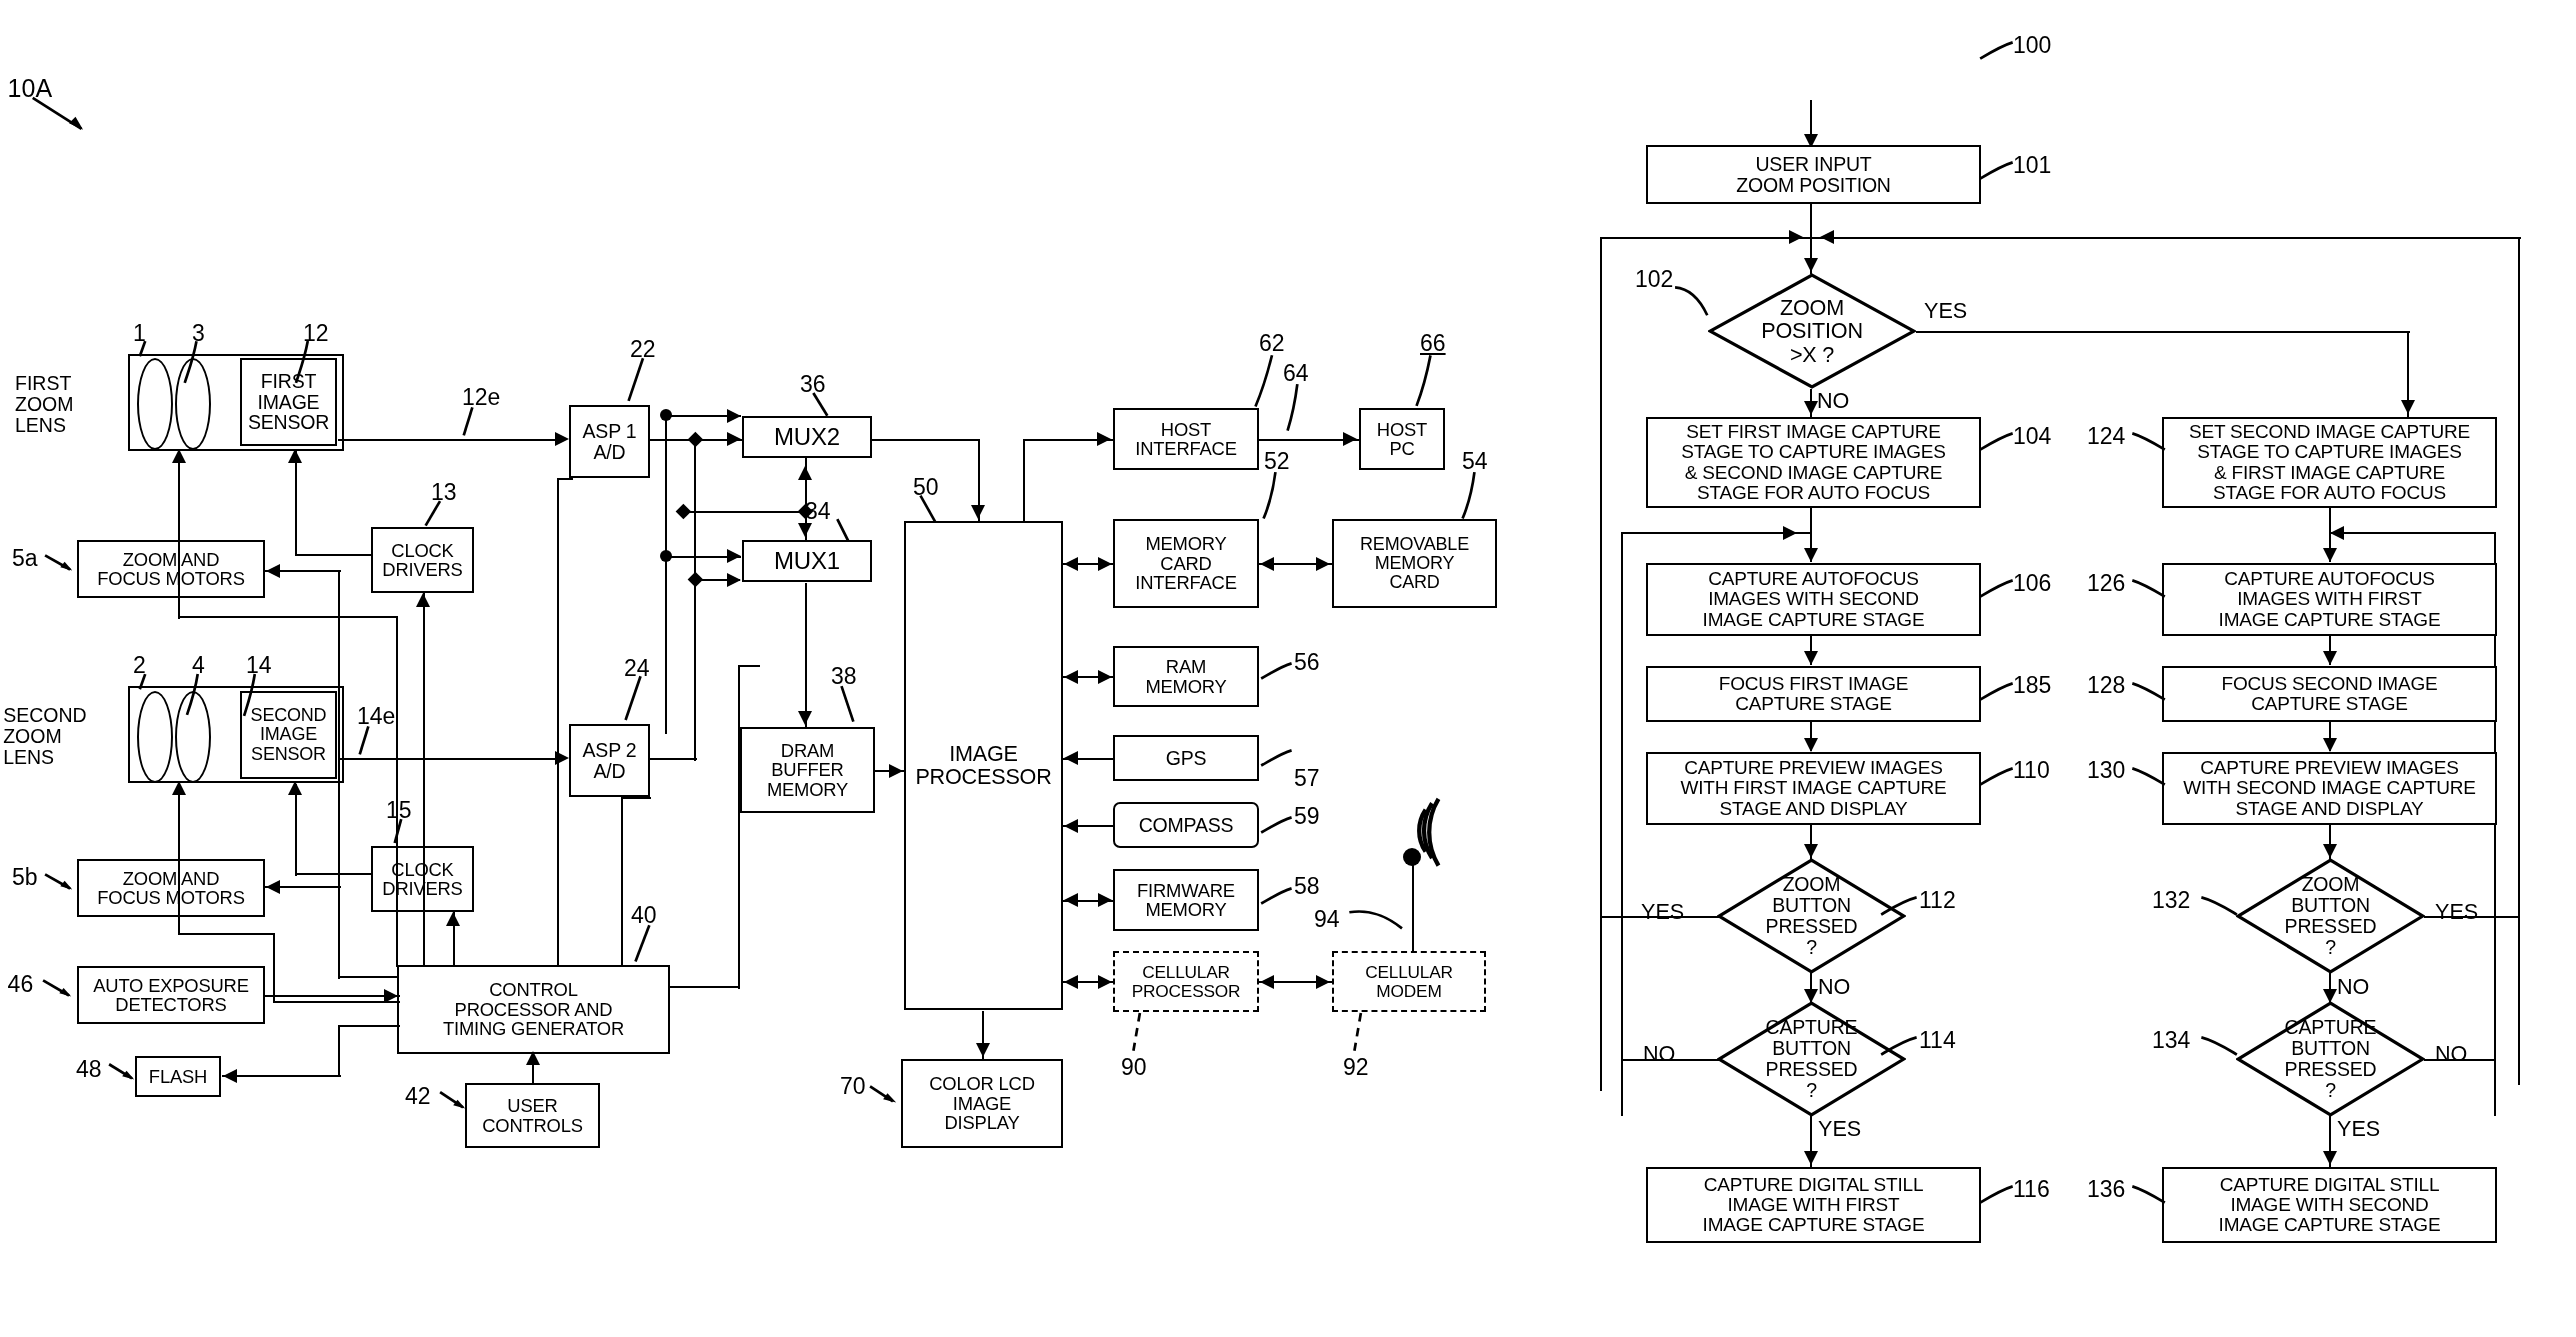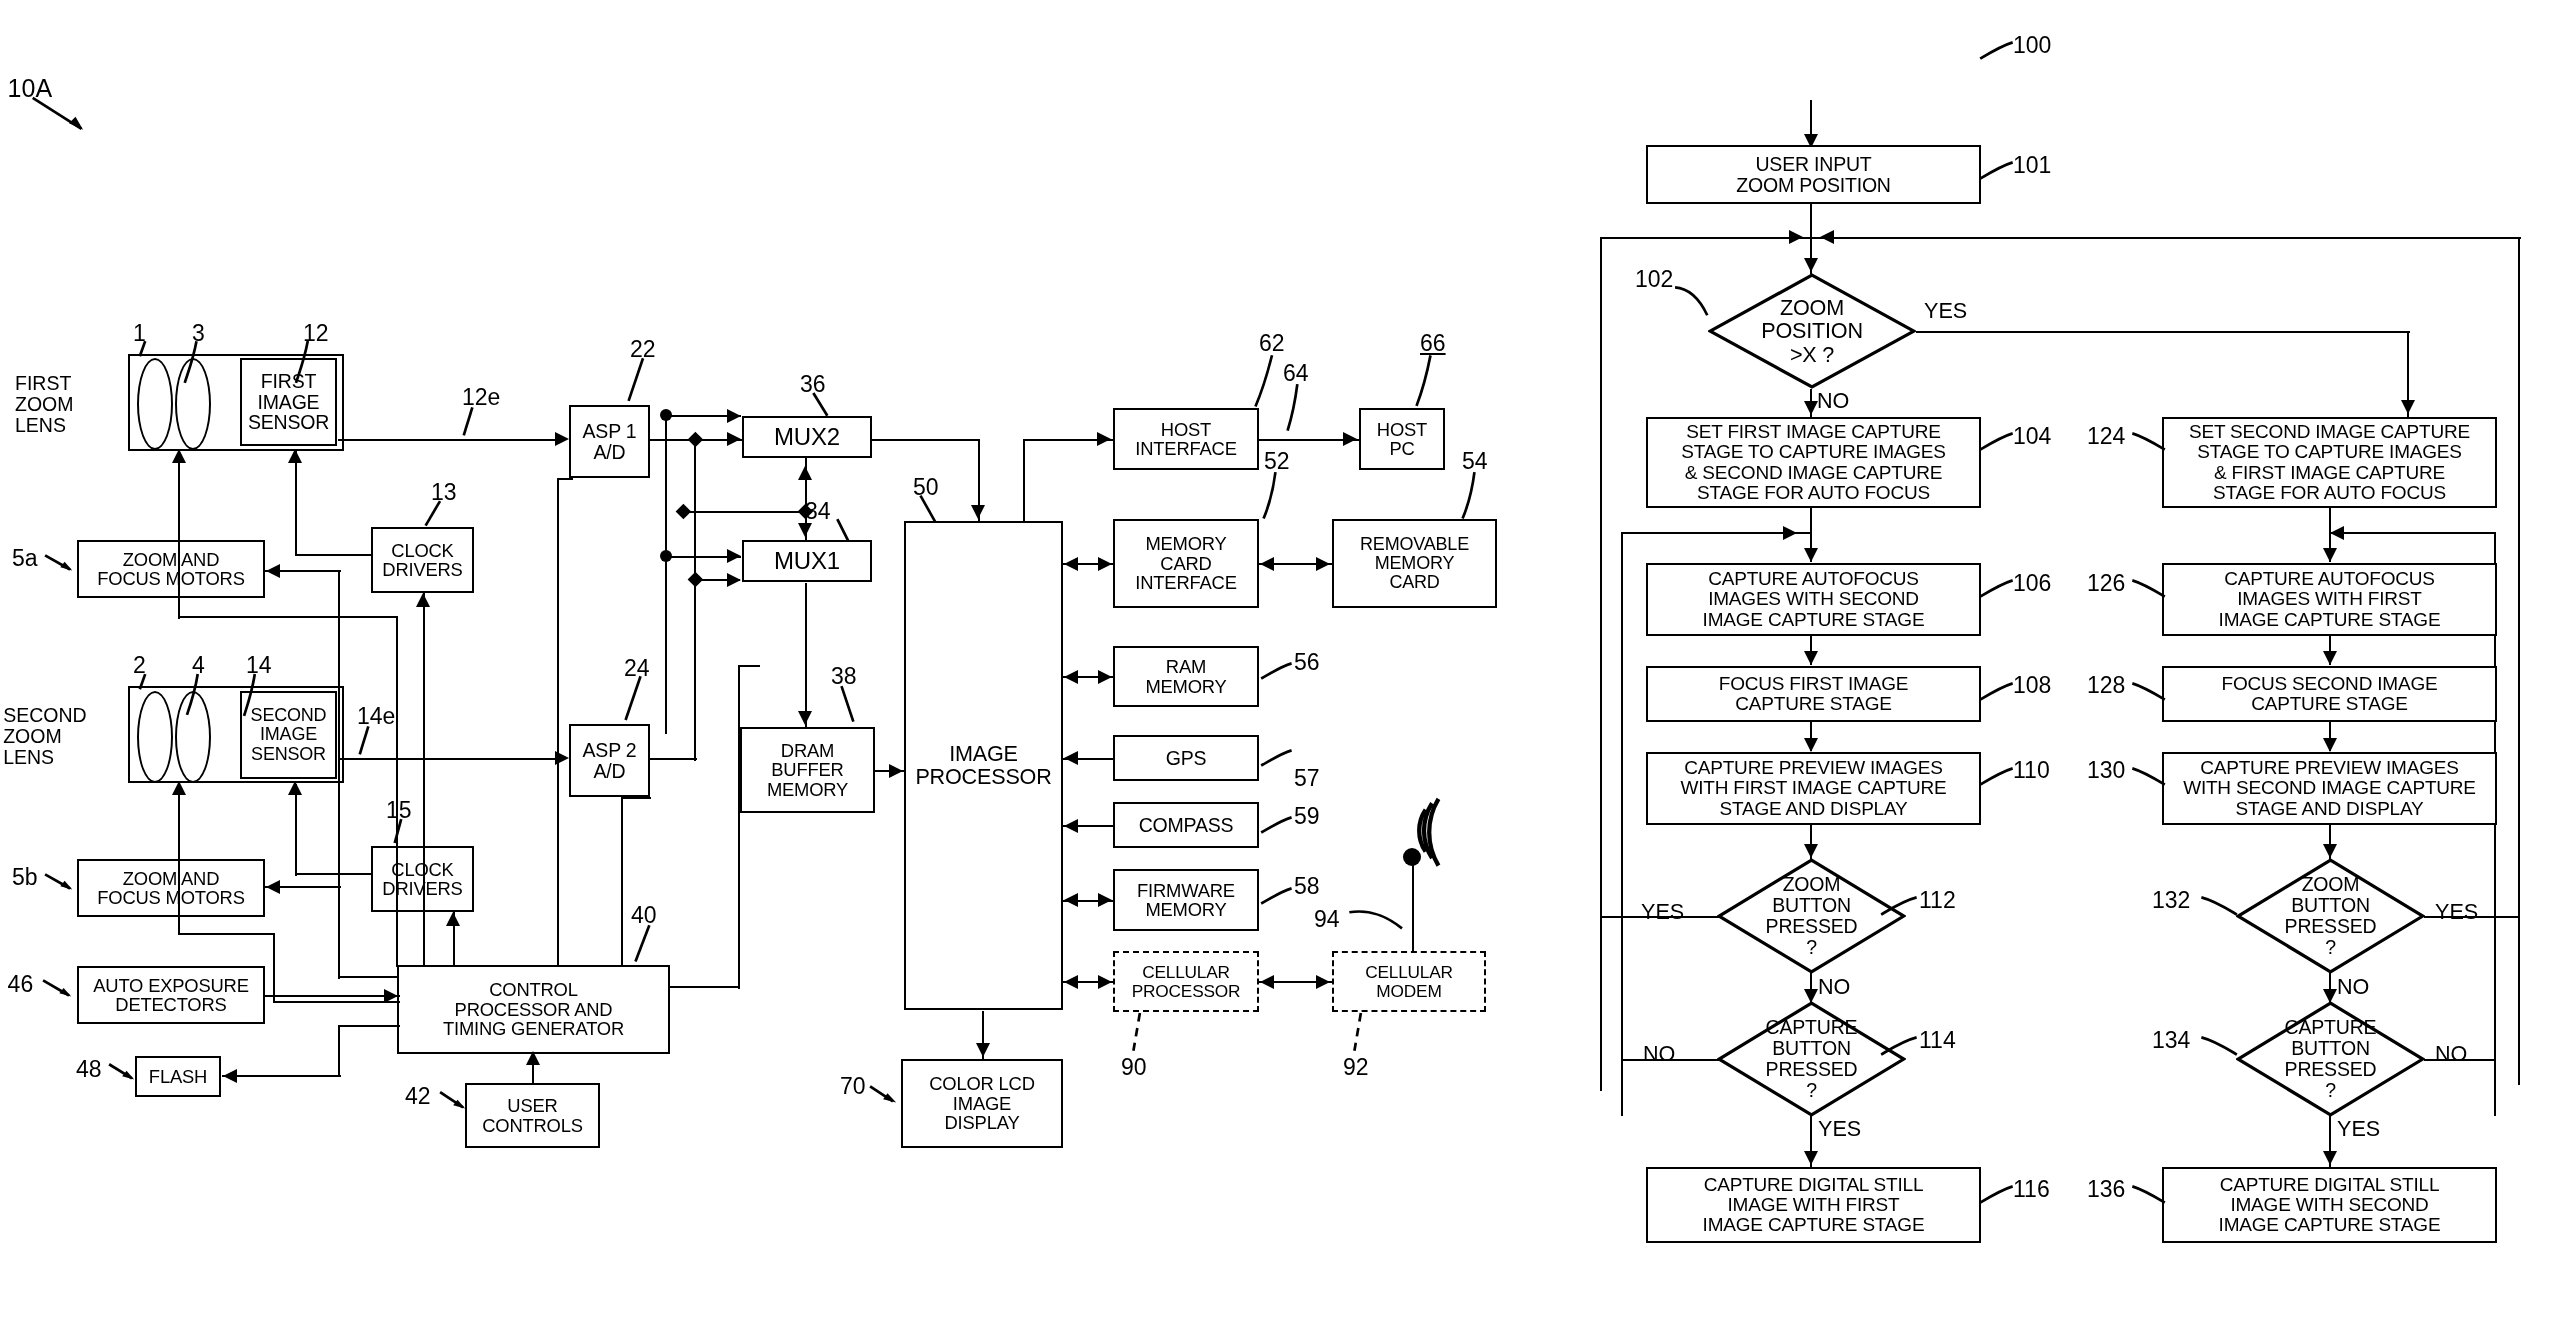--- a/index.html
+++ b/index.html
@@ -386,21 +386,21 @@
     </svg>
 
   <div class="box" style="left:1113px; top:735px; width:146px; height:46px; font-size:19.5px;">
     <div>GPS</div>
   </div>
   <div class="lbl ref" style="left:1294px; top:738px;margin-top:29px;">57</div>
   <svg class="leader" style="left:1259px; top:747px; width:38px; height:23px;" viewBox="0 0 70 42">
       <path d="M4 34 C22 24, 40 12, 60 6" stroke="#000" stroke-width="5" fill="none"></path>
     </svg>
 
-  <div class="box" style="left:1113px; top:802px; width:146px; height:46px; font-size:19.5px;">
+  <div class="box" style="left:1113px; top:802px; width:146px; height:46px; font-size:19.5px;border-radius:7px;">
     <div>COMPASS</div>
   </div>
   <div class="lbl ref" style="left:1294px; top:805px;">59</div>
   <svg class="leader" style="left:1259px; top:814px; width:38px; height:23px;" viewBox="0 0 70 42">
       <path d="M4 34 C22 24, 40 12, 60 6" stroke="#000" stroke-width="5" fill="none"></path>
     </svg>
 
   <div class="box" style="left:1113px; top:869px; width:146px; height:62px; font-size:18.4px;">
     <div>
       <div>FIRMWARE</div>
@@ -688,21 +688,21 @@
 
   <div class="v" style="left:1810px; top:636px; height:29px;"></div>
   <div class="ar ar-d" style="left:1804px; top:651px;"></div>
 
   <div class="box" style="left:1646px; top:666px; width:335px; height:56px; font-size:19px;">
     <div>
       <div>FOCUS FIRST IMAGE</div>
       <div>CAPTURE STAGE</div>
     </div>
   </div>
-  <div class="lbl ref" style="left:2013px; top:674px;">108</div>
+  <div class="lbl ref" style="left:2013px; top:674px;">185</div>
   <svg class="leader" style="left:1978px; top:680px; width:39px; height:24px;" viewBox="0 0 72 44">
       <path d="M4 36 C24 24, 44 12, 64 6" stroke="#000" stroke-width="5" fill="none"></path>
     </svg>
 
   <div class="v" style="left:1810px; top:721px; height:30px;"></div>
   <div class="ar ar-d" style="left:1804px; top:738px;"></div>
 
   <div class="box" style="left:1646px; top:752px; width:335px; height:73px; font-size:19px;">
     <div>
       <div>CAPTURE PREVIEW IMAGES</div>

